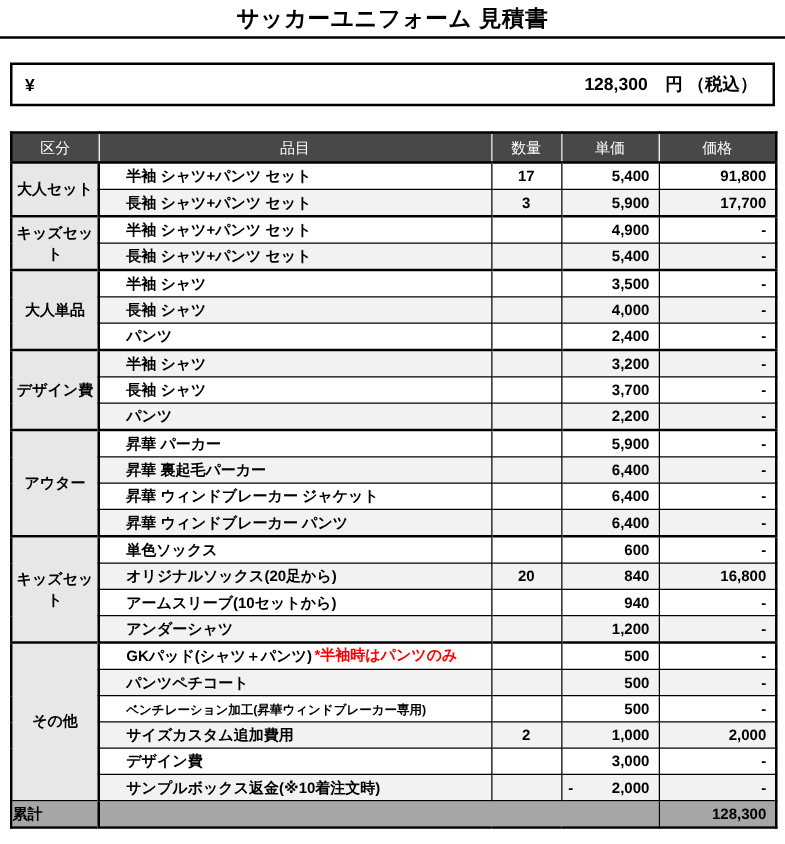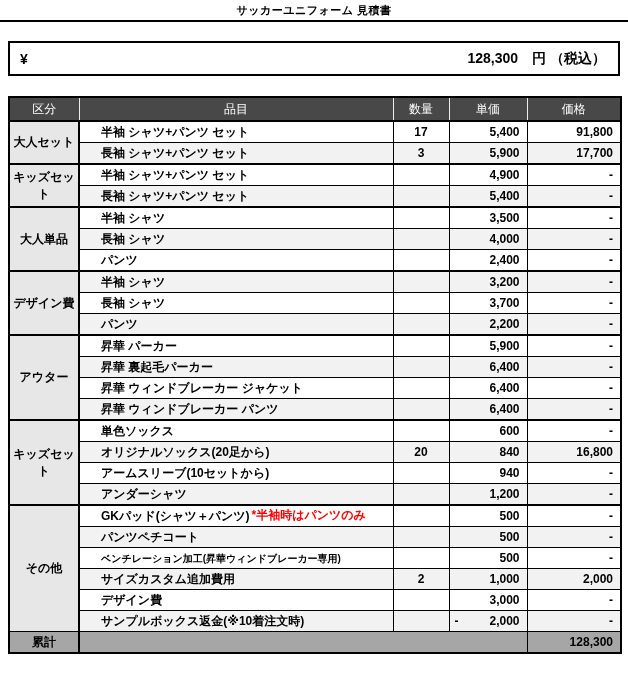--- a/index.html
+++ b/index.html
@@ -6,21 +6,21 @@
   body {
     width: 628px; height: 675px;
     background: #ffffff;
     color: #000;
     font-family: "Liberation Sans", "DejaVu Sans", sans-serif;
     font-weight: 700;
     overflow: hidden;
   }
   .title {
     text-align: center;
-    font-size: 11px;
+    font-size: 18px;
     padding: 3px 0 2px;
     letter-spacing: 0.5px;
   }
   .title-rule {
     border-bottom: 2px solid #000;
     height: 0;
   }
   .order-box {
     margin: 19px 8px 0 8px;
     border: 2px solid #000;
@@ -82,21 +82,21 @@
   td.name.small-font .nm { font-size: 10px; }
   td.qty { text-align: center; }
   td.unit, td.price { text-align: right; padding-right: 7px; margin-left: 40px; }
   td.unit .neg { display: flex; justify-content: space-between; padding-left: 5px; }
   .note { color: var(--note-red, #ff0000); font-size: 12px; margin-left: 2px; vertical-align: 1px; }
   tfoot td {
     background: var(--total-bg, #a6a6a6) !important;
     border-top: 2px solid #000;
     height: 19px;
   }
-  tfoot td.total-label { text-align: center; border-right: 2px solid #000; }
+  tfoot td.total-label { text-align: left; border-right: 2px solid #000; }
   tfoot td.total-price { text-align: right; padding-right: 7px; }
 </style>
 </head>
 <body style="--header-bg: #484848; --category-bg: #e7e7e7; --stripe-bg: #f2f2f2; --label-bg: #d9d9d9; --total-bg: #a6a6a6; --note-red: #ff0000;">
 
 <div class="title">サッカーユニフォーム 見積書</div>
 <div class="title-rule"></div>
 
 <div class="order-box">
   <div class="order-content">

